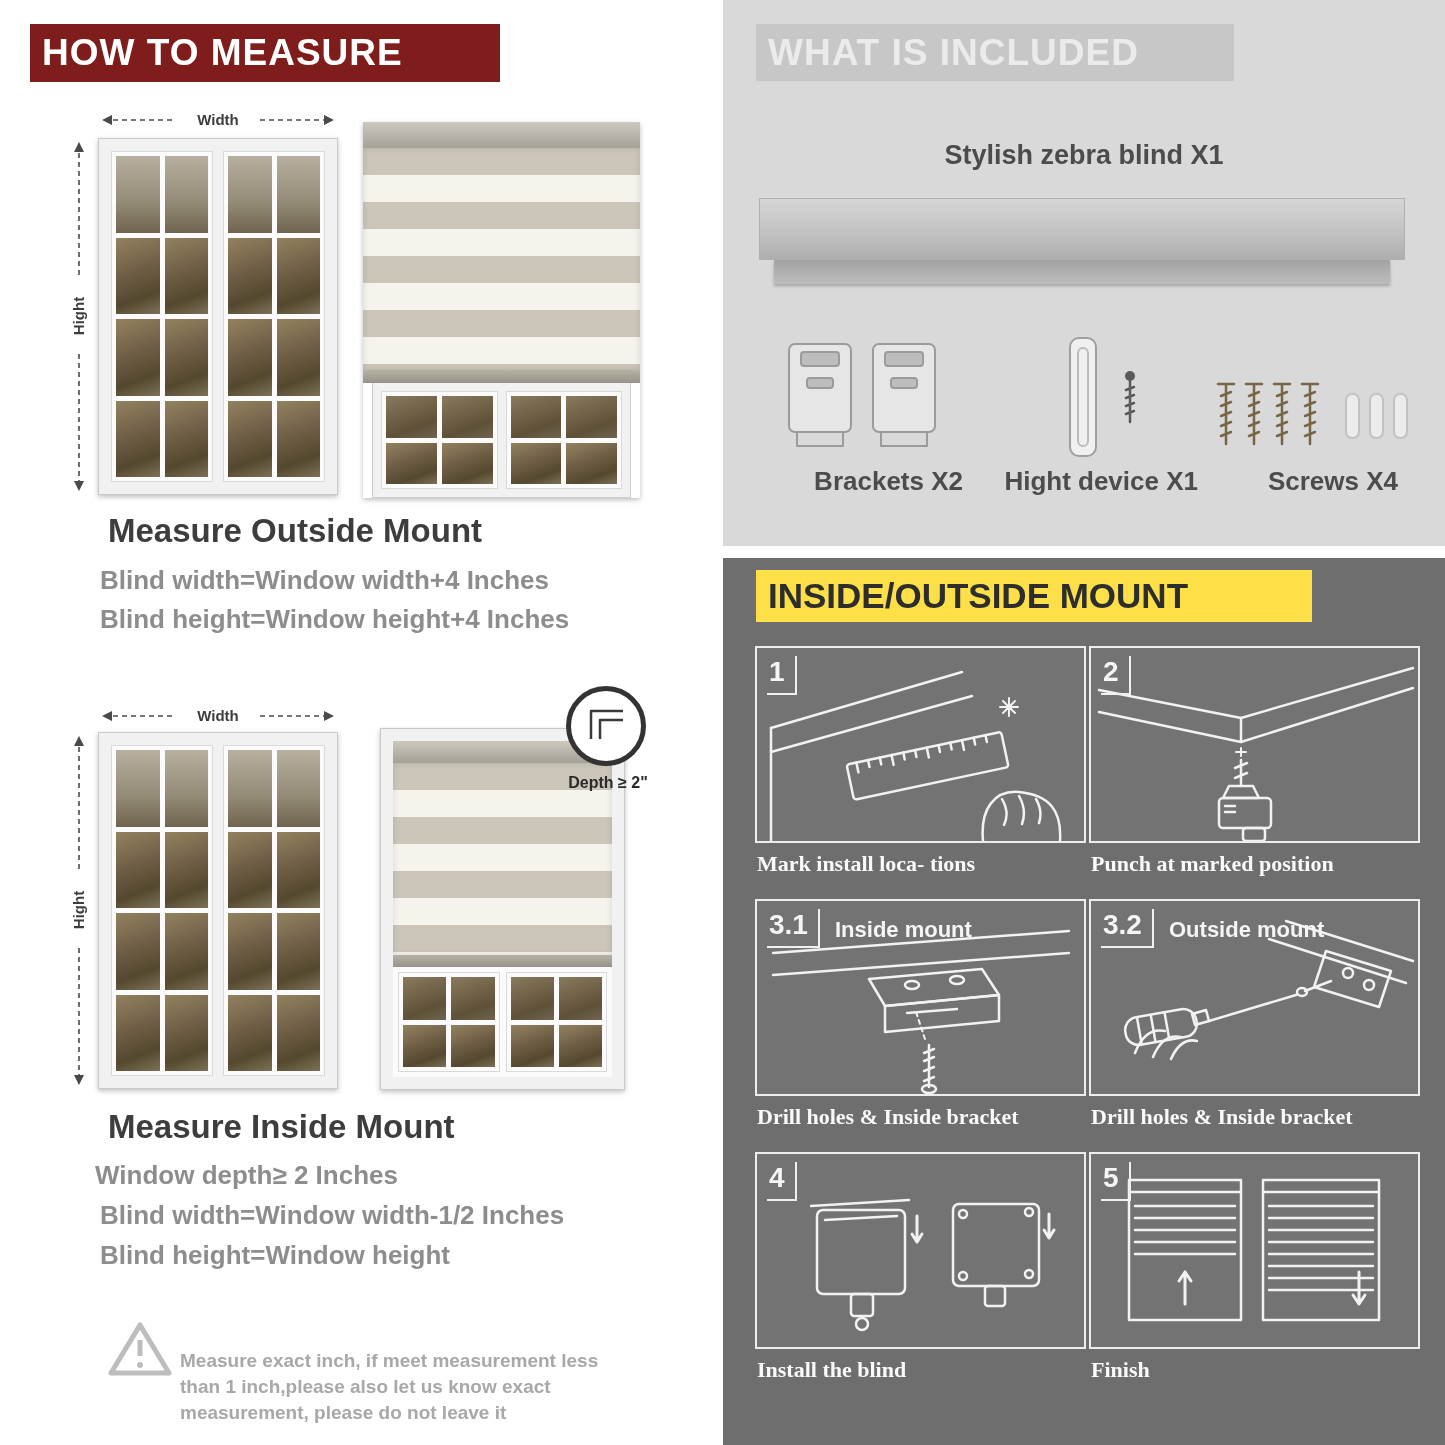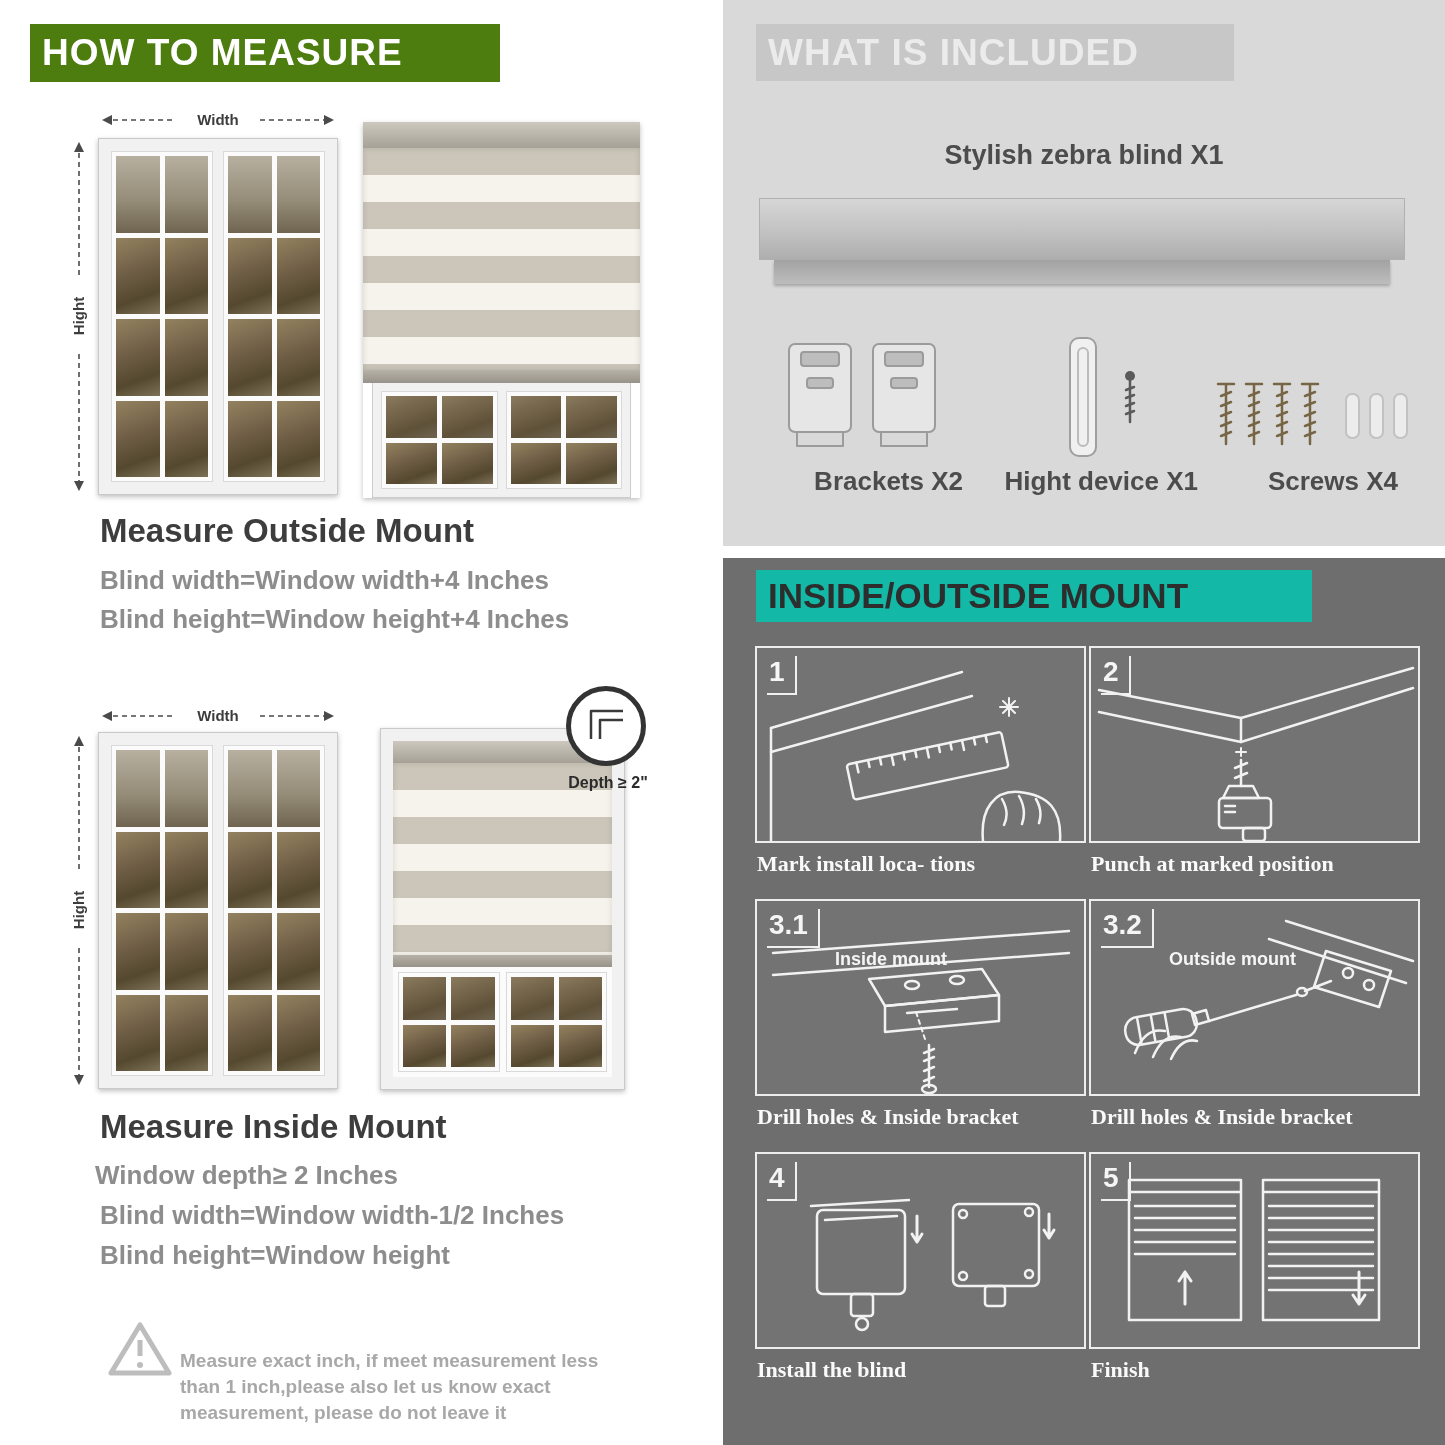--- a/index.html
+++ b/index.html
@@ -1,24 +1,24 @@
 <!DOCTYPE html>
 <html><head>
 <meta charset="utf-8">
 <style>
   html,body{margin:0;padding:0;}
   body{width:1445px;height:1445px;position:relative;background:#ffffff;
        font-family:"Liberation Sans","DejaVu Sans",sans-serif;overflow:hidden;}
   .abs{position:absolute;}
 
   
-  .banner-left{left:30px;top:24px;width:470px;height:58px;background:#4d7c0f;
+  .banner-left{left:30px;top:24px;width:470px;height:58px;background:#7f1d1d;
     color:#ffffff;font-size:37px;font-weight:bold;line-height:58px;padding-left:12px;
     letter-spacing:1px;box-sizing:border-box;}
-  .h-big{font-size:33px;font-weight:bold;color:#3d3d3d;}
+  .h-big{font-size:33px;font-weight:bold;color:#3d3d3d;margin-left:8px;}
   .h-line{font-size:26px;font-weight:bold;color:#8d8d8d;}
   .mtext{font:bold 15px "Liberation Sans",sans-serif;fill:#3d3d3d;}
   .mline{stroke:#4a4a4a;stroke-width:1.6;stroke-dasharray:5 4;}
 
   .window{background:#f1f1f1;border:1px solid #c9c9c9;box-shadow:0 2px 5px rgba(0,0,0,.25);
     padding:12px;box-sizing:border-box;display:flex;gap:10px;}
   .sash{flex:1;background:#fbfbfb;border:1px solid #d9d9d9;padding:4px;display:grid;
     grid-template-columns:1fr 1fr;grid-template-rows:repeat(4,1fr);gap:5px;}
   .sash.low{grid-template-rows:repeat(2,1fr);}
   .sash i{display:block;background:linear-gradient(160deg,#93825f 0%,#6e5d45 45%,#54482f 75%,#7c7156 100%);}
@@ -50,28 +50,28 @@
     letter-spacing:1px;box-sizing:border-box;}
   .product-label{left:723px;top:140px;width:722px;text-align:center;font-size:27px;
     font-weight:bold;color:#4c4c4c;}
   .rail-bar{height:62px;background:linear-gradient(180deg,#d6d6d6 0%,#c2c2c2 55%,#aeaeae 100%);
     border:1px solid #b0b0b0;box-sizing:border-box;}
   .rail-lip{width:616px;height:24px;margin:0 auto;background:linear-gradient(180deg,#a2a2a2,#bdbdbd);
     box-shadow:0 2px 3px rgba(0,0,0,.25);}
   .item-label{font-size:26px;font-weight:bold;color:#4c4c4c;text-align:right;}
 
   .sec-mount{left:723px;top:558px;width:722px;height:887px;background:#6e6e6e;}
-  .banner-mount{left:756px;top:570px;width:556px;height:52px;background:#14b8a6;
+  .banner-mount{left:756px;top:570px;width:556px;height:52px;background:#fde047;
     color:#2d2d2d;font-size:35px;font-weight:bold;line-height:52px;padding-left:12px;
     box-sizing:border-box;}
   .panel{width:331px;height:197px;border:2px solid #ededed;box-sizing:border-box;
     background:rgba(255,255,255,0.04);}
   .badge{position:absolute;left:10px;top:8px;color:#f5f5f5;font-size:28px;font-weight:bold;
     padding:0 10px 5px 2px;border-right:2px solid #f0f0f0;border-bottom:2px solid #f0f0f0;}
-  .panel-title{position:absolute;left:78px;top:16px;color:#f5f5f5;font-size:18px;font-weight:bold;margin-top:32px;}
+  .panel-title{position:absolute;left:78px;top:16px;color:#f5f5f5;font-size:22px;font-weight:bold;}
   .caption{color:#fafafa;font-size:22px;font-weight:bold;font-family:Liberation Serif, serif;}
   .ill{position:absolute;left:0;top:0;}
 </style>
 </head>
 <body>
 
 <svg width="0" height="0" style="position:absolute">
   <defs>
     <marker id="arr" viewBox="0 0 10 10" refX="8" refY="5" markerWidth="6.5" markerHeight="6.5" orient="auto-start-reverse">
       <path d="M0,0 L10,5 L0,10 z" fill="#4a4a4a"></path>

